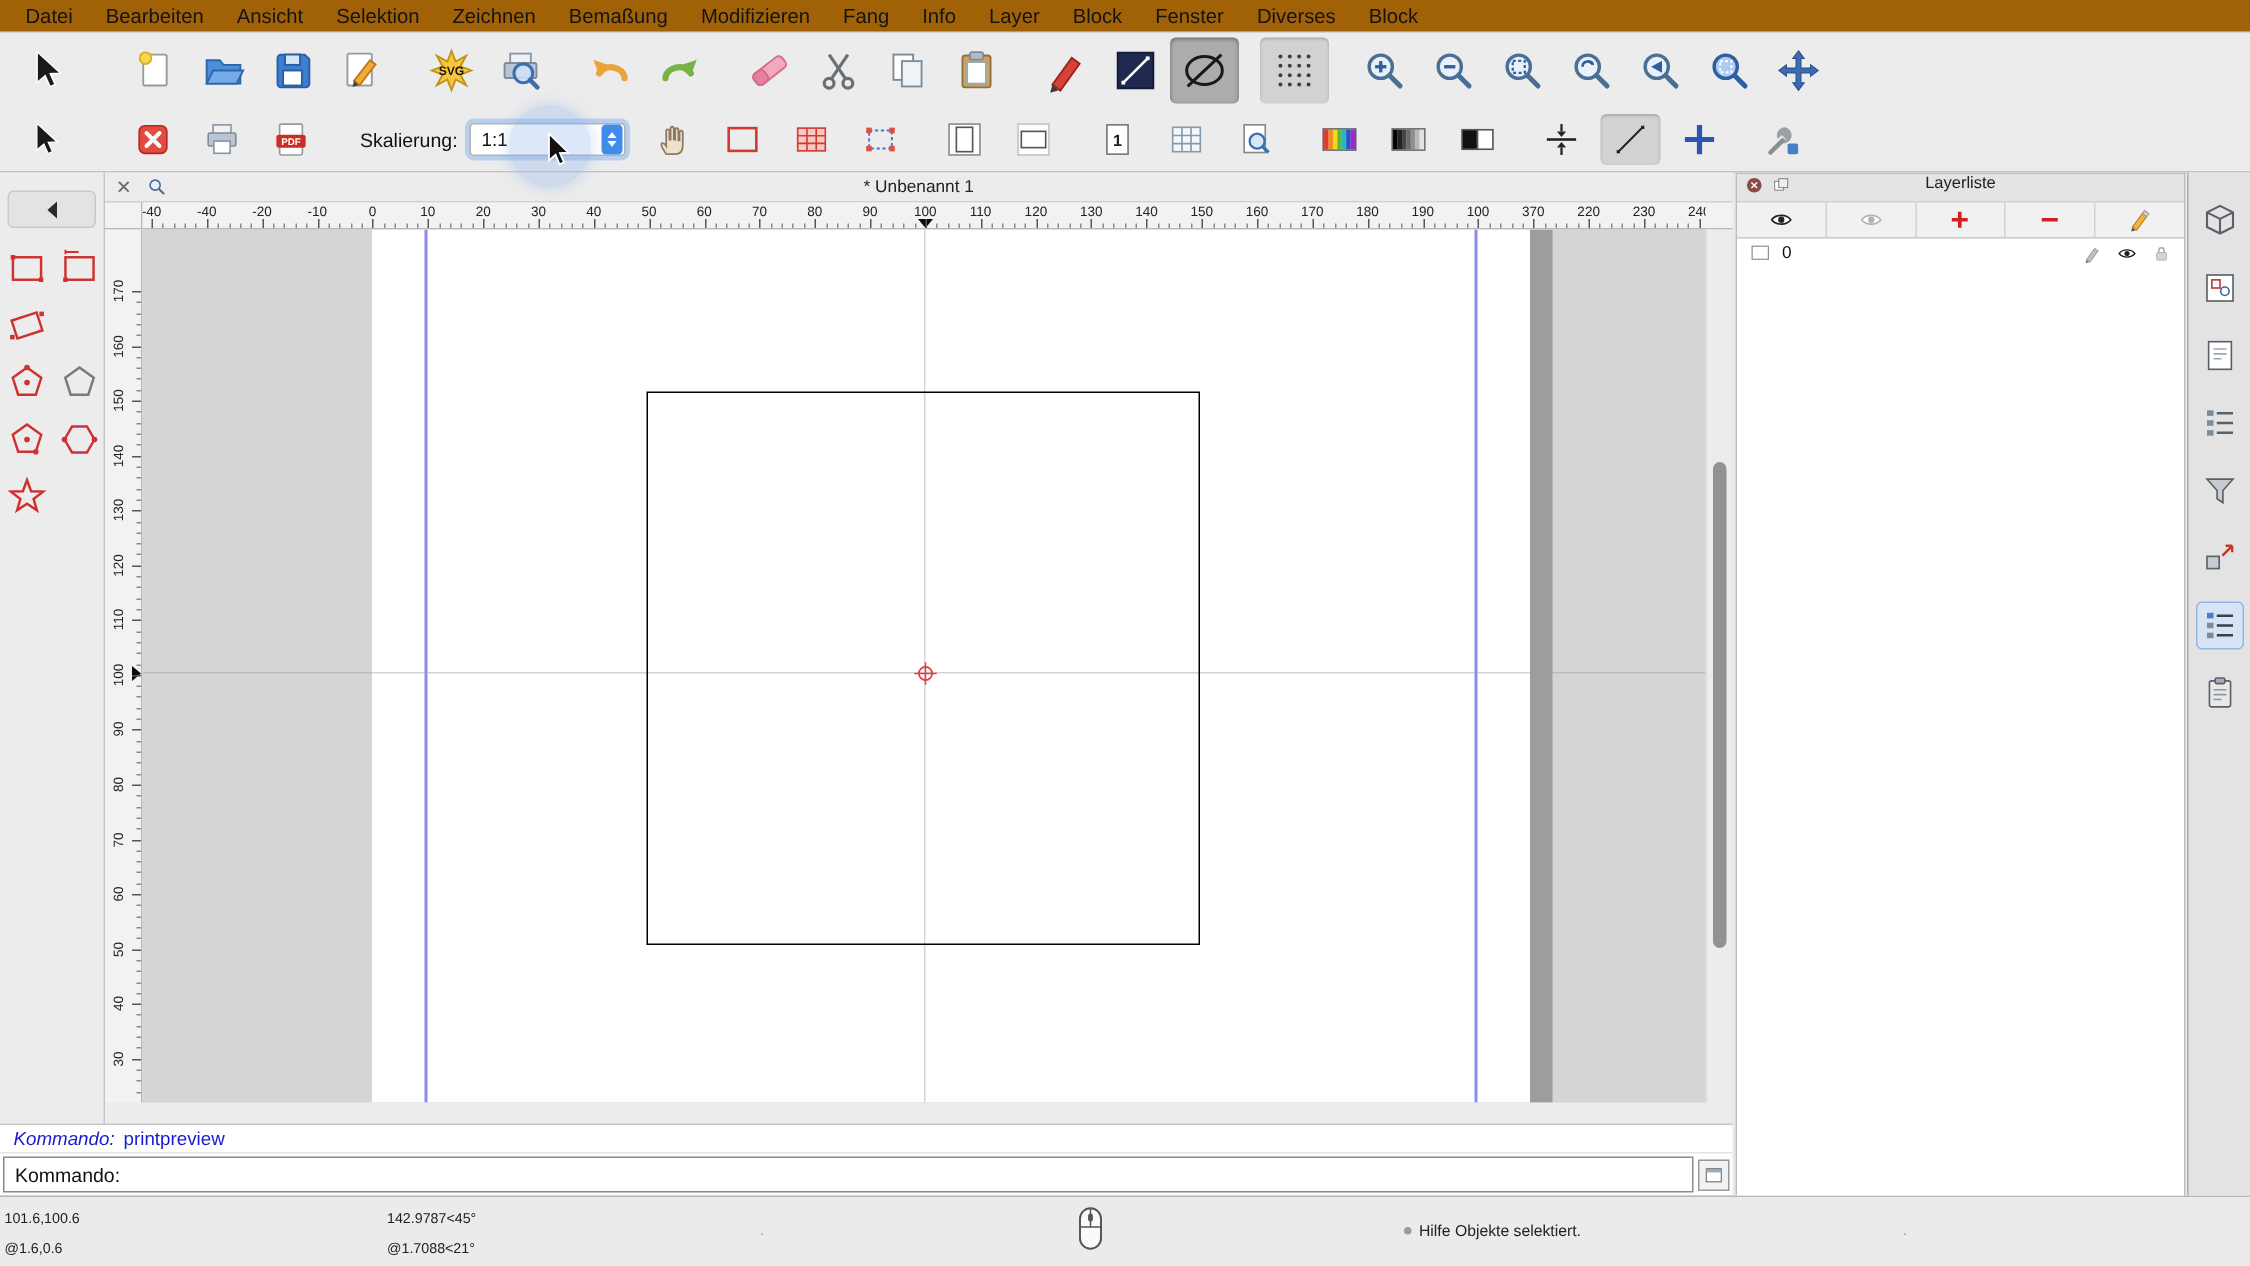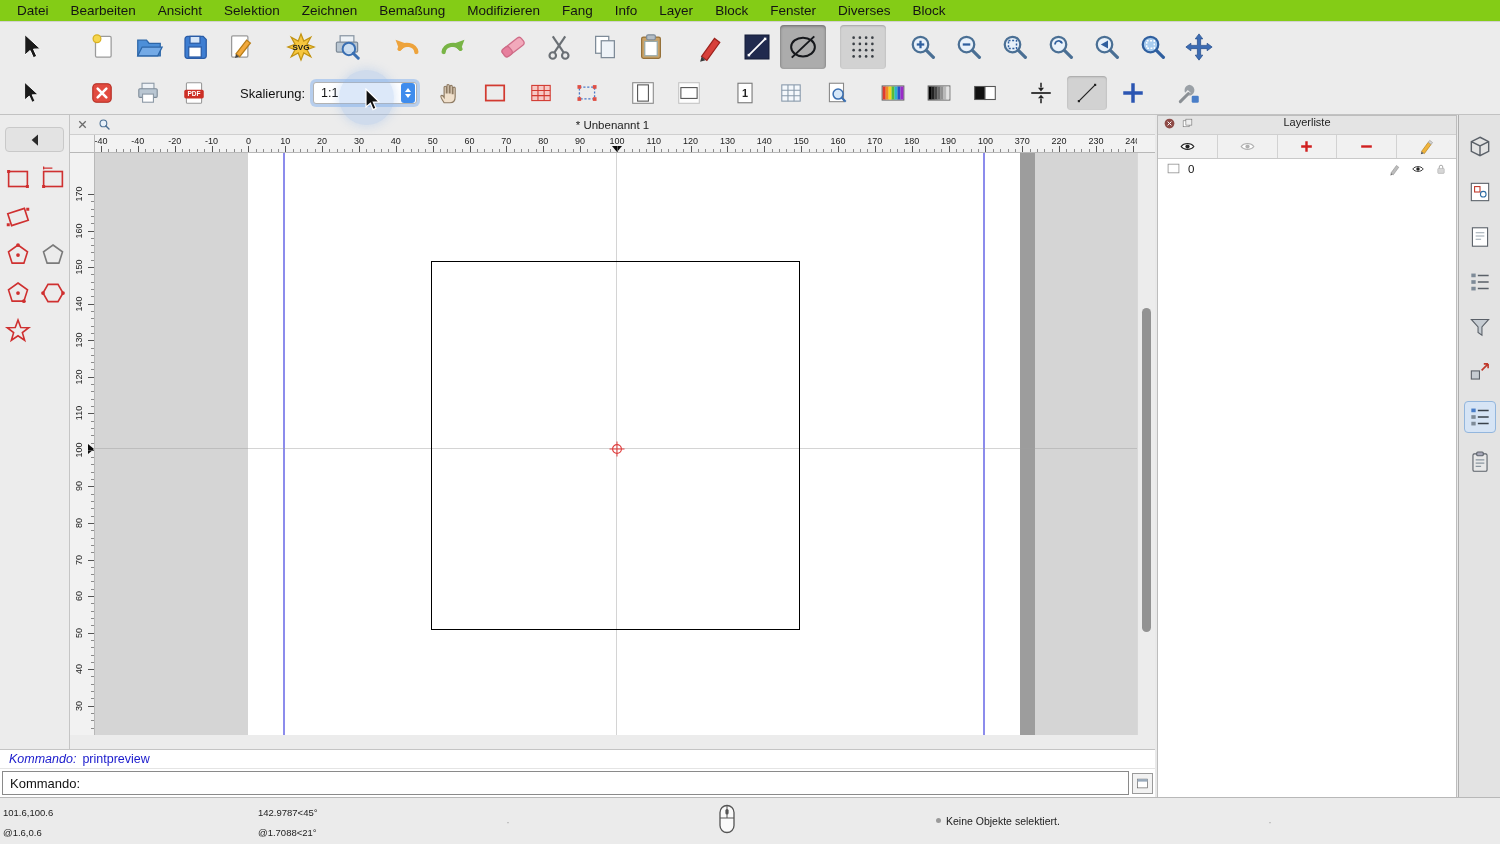--- a/index.html
+++ b/index.html
@@ -1,20 +1,20 @@
 <!DOCTYPE html>
 <html><head>
 <meta charset="utf-8">
 <style>
   *{margin:0;padding:0;box-sizing:border-box}
   html,body{width:1500px;height:844px;overflow:hidden}
   body{font-family:"Liberation Sans",sans-serif;background:#e9e9e9;position:relative;font-size:13px;color:#111}
 
   
-  #menubar{height:22px;background:#84cc16;border-bottom:1px solid #d2d2d2;display:flex;align-items:center;padding-left:6px}
+  #menubar{height:22px;background:#a16207;border-bottom:1px solid #d2d2d2;display:flex;align-items:center;padding-left:6px}
   .menu-item{font-size:13.5px;color:#141414;padding:0 11px;line-height:21px;white-space:nowrap}
 
   
   #toolbar1{height:50px;background:#ececec;display:flex;align-items:center;padding-left:8px}
   #toolbar2{height:43px;background:#ececec;border-bottom:1px solid #c2c2c2;display:flex;align-items:center;padding-left:10px;position:relative}
   .tb-group{display:flex;align-items:center}
   #toolbar1 .tb-group{margin-right:14px}
   #toolbar2 .tb-group{margin-right:10px}
   .tb-btn{display:flex;align-items:center;justify-content:center}
   .tb1-btn{width:46px;height:44px}
@@ -912,21 +912,21 @@
   <span class="sb-abs" style="left:506px;top:17px;color:#aaa;font-size:12px">·</span>
   <span class="sb-abs" style="left:718px;top:6px;width:18px;height:31px">
     <svg viewBox="0 0 18 30" style="width:18px;height:30px">
         <rect x="2" y="1.5" width="14" height="27" rx="7" fill="#fafafa" stroke="#555" stroke-width="1.3"></rect>
         <line x1="9" y1="1.5" x2="9" y2="14" stroke="#555"></line>
         <line x1="2" y1="14" x2="16" y2="14" stroke="#555"></line>
         <rect x="7.4" y="5" width="3.2" height="5.5" rx="1.6" fill="#555"></rect>
       </svg>
   </span>
   <span class="sb-abs" style="left:936px;top:20px;width:5px;height:5px;border-radius:50%;background:#9a9a9a"></span>
-  <span class="sb-abs" style="left:946px;top:17px;font-size:10.5px">Keine Objekte selektiert.</span>
+  <span class="sb-abs" style="left:946px;top:17px;font-size:10.5px">Hilfe Objekte selektiert.</span>
   <span class="sb-abs" style="left:1268px;top:17px;color:#aaa;font-size:12px">·</span>
 </div>
 
 <div id="layer-panel">
   <div id="layer-header">
     <span class="ph-icon">
       <svg viewBox="0 0 24 24">
           <circle cx="12" cy="12" r="9" fill="#8d4a46"></circle>
           <path d="M8.5 8.5 l7 7 m0 -7 l-7 7" stroke="#fff" stroke-width="1.8"></path>
         </svg>

